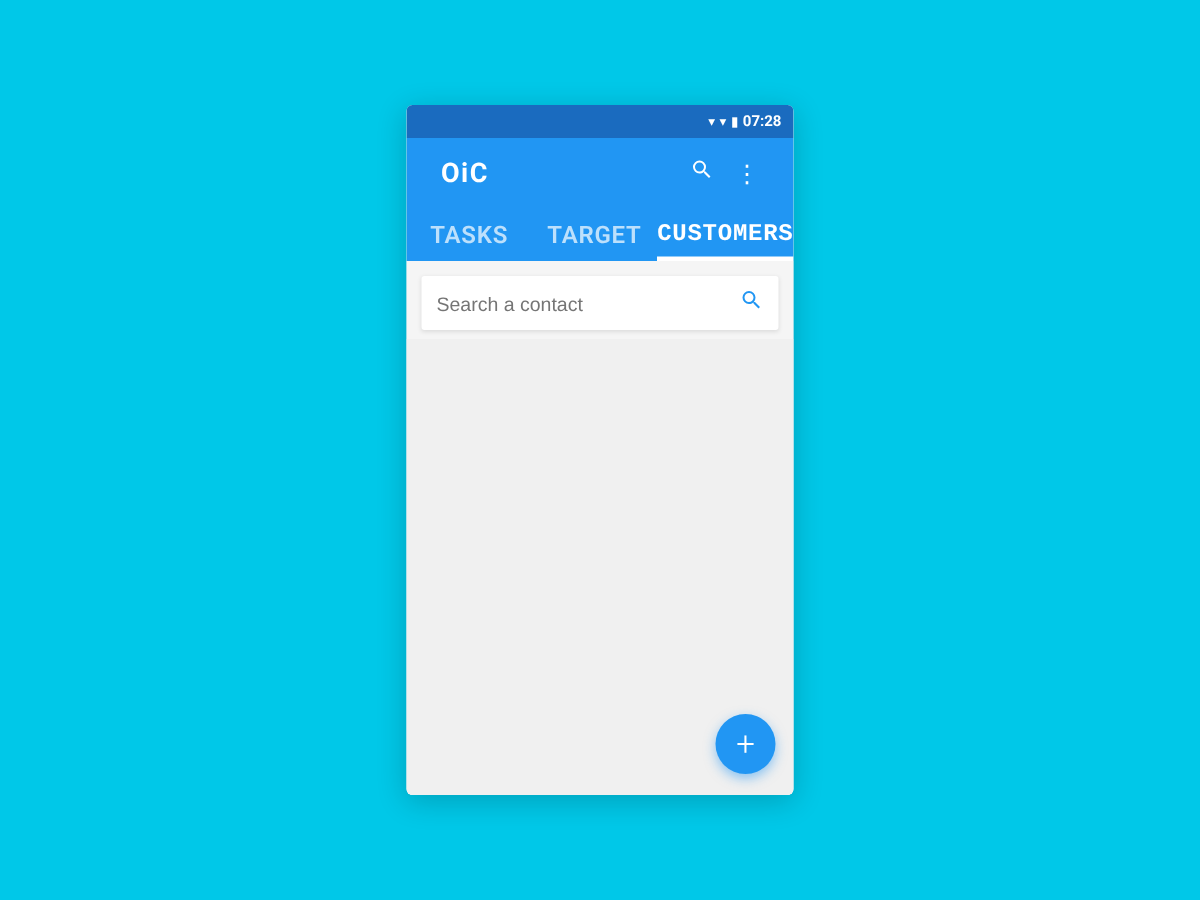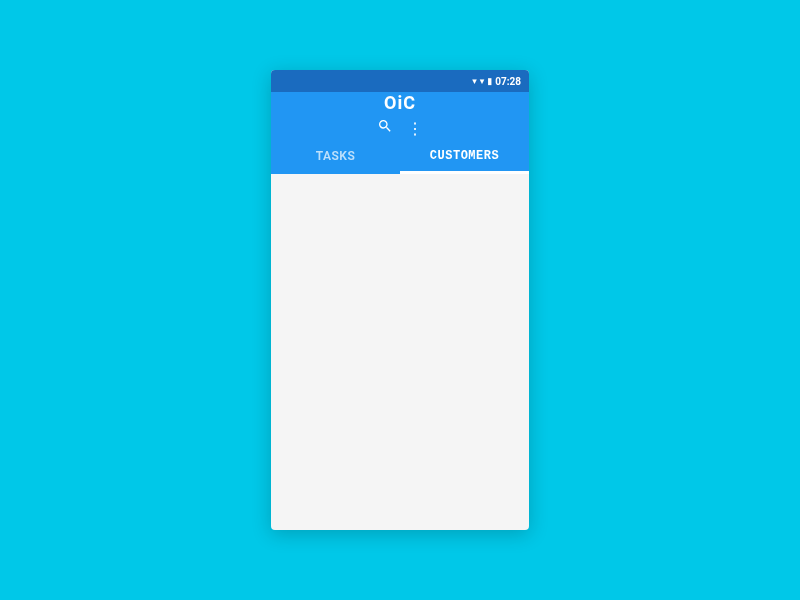--- a/index.html
+++ b/index.html
@@ -54,21 +54,20 @@
     }
 
     
     .app-bar {
       background: #2196F3;
       height: 46px;
       display: flex;
       align-items: center;
       padding: 0 23px;
       justify-content: space-between;
-      flex-direction: column;
     }
 
     .app-logo {
       color: white;
       font-size: 18px;
       font-weight: 700;
       letter-spacing: 1px;
     }
 
     .app-bar-actions {
@@ -89,21 +88,21 @@
       display: flex;
       height: 36px;
     }
 
     .tab {
       flex: 1;
       display: flex;
       align-items: center;
       justify-content: center;
       color: rgba(255,255,255,0.7);
-      font-size: 12px;
+      font-size: 16px;
       font-weight: 600;
       letter-spacing: 0.5px;
       cursor: pointer;
       position: relative;
     }
 
     .tab.active {
       color: white;
       font-family: Liberation Mono, monospace;
     }
@@ -203,19 +202,40 @@
         </svg>
       </span>
       <span class="app-bar-icon">⋮</span>
     </div>
   </div>
 
   <div class="tabs">
     <div class="tab">
       <span>TASKS</span>
     </div>
+    <div class="tab">
+      <span>TARGET</span>
+    </div>
     <div class="tab active">
       <span>CUSTOMERS</span>
     </div>
   </div>
 
+  <div class="content">
+
+    <div class="search-bar">
+      <input class="search-input" type="text" placeholder="Search a contact" style="">
+      <span class="search-icon-btn">
+        <svg width="16" height="16" viewBox="0 0 24 24" fill="#2196F3">
+          <path d="M15.5 14h-.79l-.28-.27A6.47 6.47 0 0 0 16 9.5 6.5 6.5 0 1 0 9.5 16c1.61 0 3.09-.59 4.23-1.57l.27.28v.79l5 4.99L20.49 19l-4.99-5zm-6 0C7.01 14 5 11.99 5 9.5S7.01 5 9.5 5 14 7.01 14 9.5 11.99 14 9.5 14z"></path>
+        </svg>
+      </span>
+    </div>
+
+    <div class="list-area"></div>
+
+    <div class="fab">
+      <span>+</span>
+    </div>
+
+  </div>
 
 </div>
 
 </body></html>

